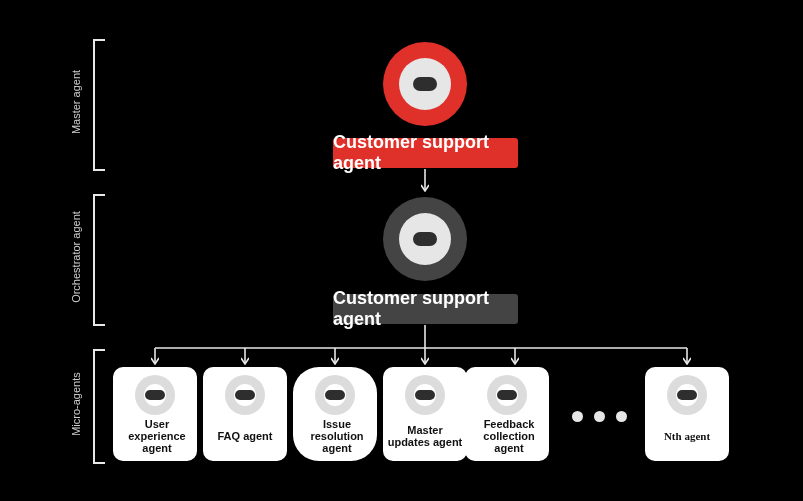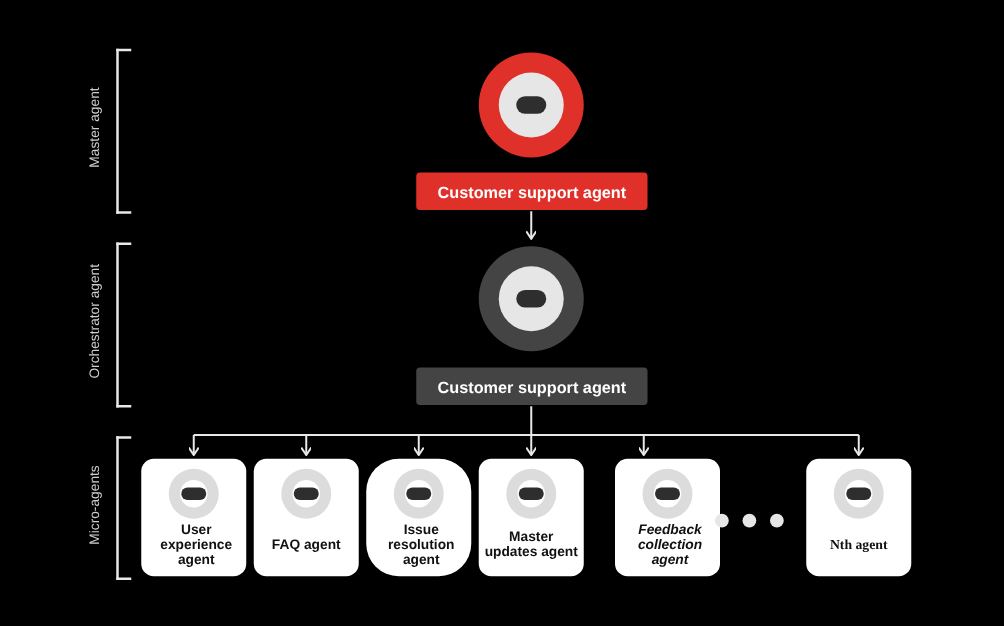--- a/index.html
+++ b/index.html
@@ -5,21 +5,21 @@
   html, body { margin:0; padding:0; }
   body { width:803px; height:501px; background:#000; position:relative; overflow:hidden;
          font-family:"Liberation Sans", sans-serif; }
   .bracket { position:absolute; border:2px solid #e8e8e8; border-right:none; width:10px; }
   .tier-label { position:absolute; color:#cfcfcf; font-size:11px; white-space:nowrap;
                 transform:rotate(-90deg); transform-origin:center center; text-align:center; }
   .avatar-big { position:absolute; width:84px; height:84px; border-radius:50%; }
   .avatar-big .inner { position:absolute; left:16px; top:16px; width:52px; height:52px; border-radius:50%; background:#e6e6e6; }
   .avatar-big .face { position:absolute; left:14px; top:19px; width:24px; height:14px; border-radius:7px; background:#2e2e2e; }
   .label-box { position:absolute; height:30px; border-radius:3px; color:#fff; font-weight:bold;
-               font-size:13px; display:flex; align-items:center; justify-content:center; }
+               font-size:18px; display:flex; align-items:center; justify-content:center; }
   .card { position:absolute; top:367px; width:84px; height:94px; background:#fff; border-radius:10px; }
   .card .ring { position:absolute; left:22px; top:8px; width:40px; height:40px; border-radius:50%;
                 background:#dcdcdc; }
   .card .ring .hole { position:absolute; left:9px; top:9px; width:22px; height:22px; border-radius:50%; background:#fff; }
   .card .ring .face { position:absolute; left:10px; top:15px; width:20px; height:10px; border-radius:5px; background:#2e2e2e; }
   .card .name { position:absolute; left:0; right:0; bottom:4px; height:42px; display:flex; align-items:center;
                 justify-content:center; text-align:center; font-weight:bold; font-size:11px; line-height:12px;
                 color:#111; padding:0 2px; }
   .dot { position:absolute; top:411px; width:11px; height:11px; border-radius:50%; background:#e6e6e6; }
   svg.lines { position:absolute; left:0; top:0; }
@@ -87,21 +87,21 @@
     </div>
   <div class="name" style="width:60px;left:12px;">Issue resolution agent</div>
 </div>
 <div class="card" style="left:383px;">
   <div class="ring">
       <div class="hole"></div>
       <div class="face"></div>
     </div>
   <div class="name">Master updates agent</div>
 </div>
-<div class="card" style="left:492px;font-style:italic;">
+<div class="card" style="left:465px;">
   <div class="ring">
       <div class="hole"></div>
       <div class="face"></div>
     </div>
   <div class="name" style="width:60px;left:12px;">Feedback collection agent</div>
 </div>
 
 <div class="dot" style="left:572px;"></div>
 <div class="dot" style="left:594px;"></div>
 <div class="dot" style="left:616px;"></div>

